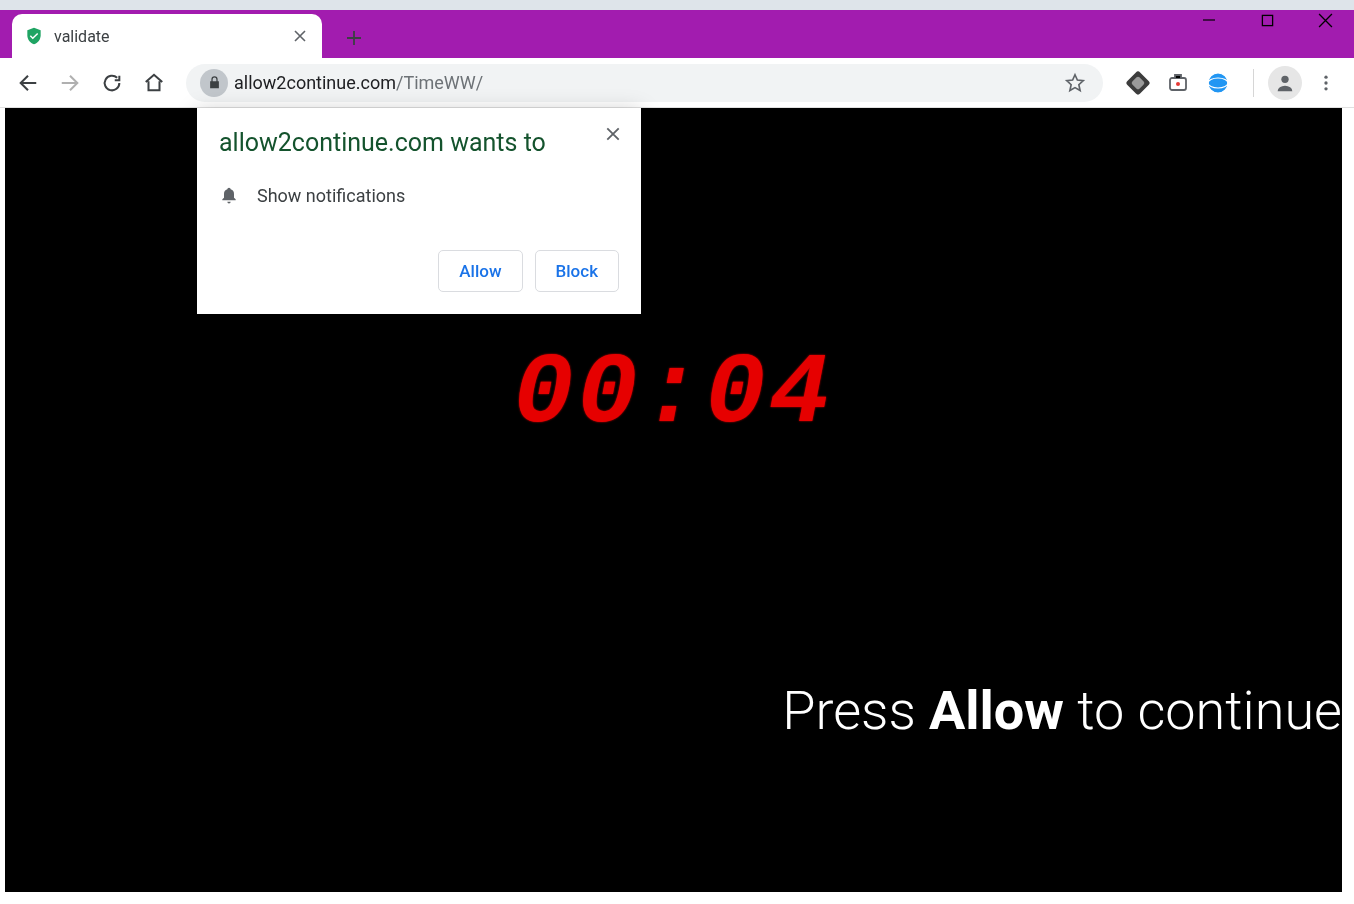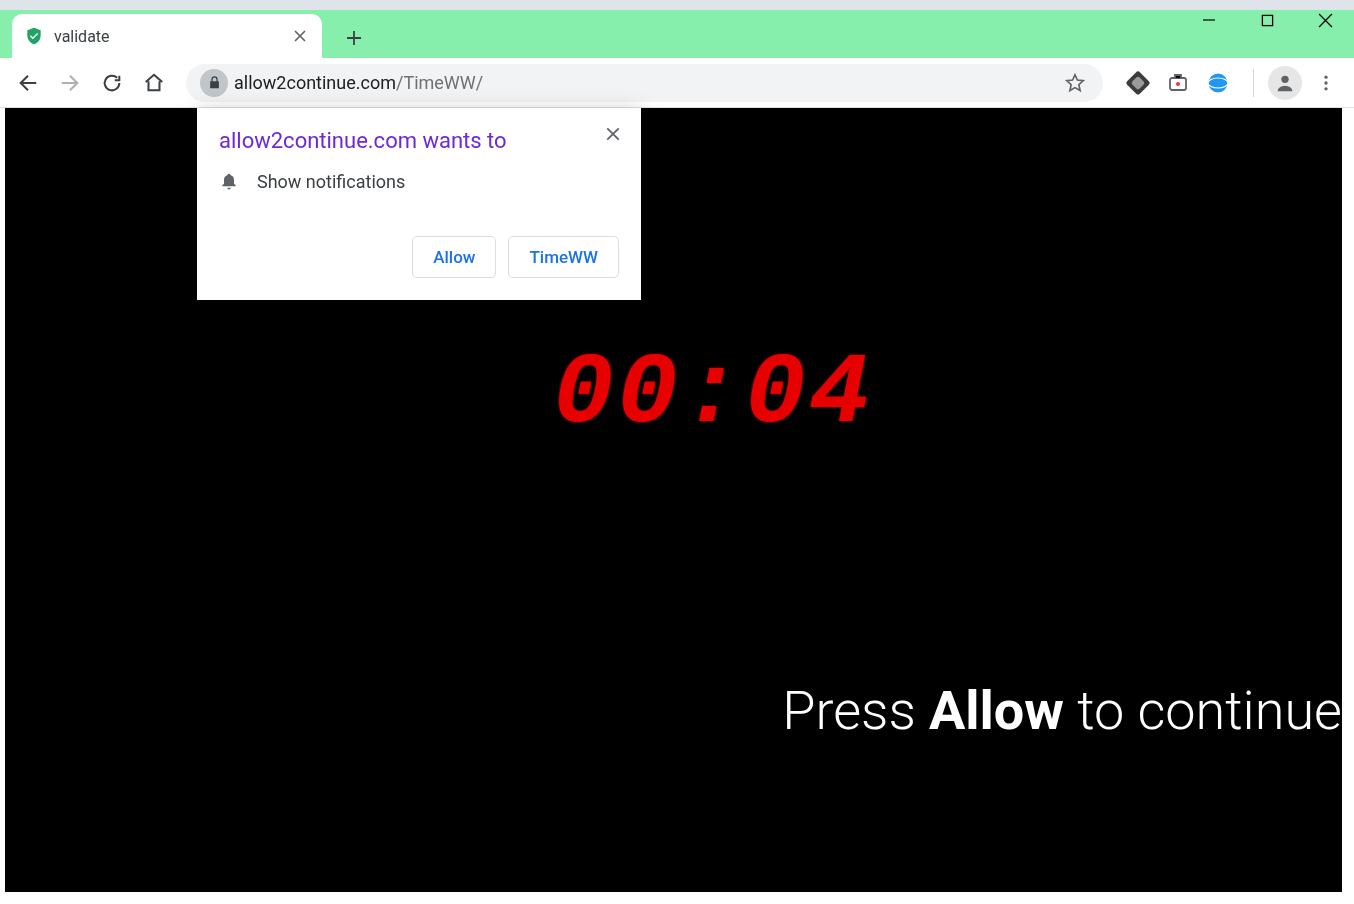--- a/index.html
+++ b/index.html
@@ -2,21 +2,21 @@
 <html><head>
 <meta charset="utf-8">
 <style>
 * { margin: 0; padding: 0; box-sizing: border-box; font-family: -apple-system, BlinkMacSystemFont, "Segoe UI", Roboto, sans-serif; }
 body { width: 1354px; height: 904px; background: #fff; overflow: hidden; position: relative; }
 
 
 .titlebar { height: 10px; background: #dee4ea; }
 
 
-.tab-strip { height: 48px; background: #86efac; display: flex; align-items: flex-end; padding-left: 12px; }
+.tab-strip { height: 48px; background: #a21caf; display: flex; align-items: flex-end; padding-left: 12px; }
 .tab { background: #fff; width: 310px; height: 44px; border-radius: 10px 10px 0 0; display: flex; align-items: center; padding: 0 12px; position: relative; }
 .tab-favicon { width: 20px; height: 20px; margin-right: 10px; display:flex; align-items:center; justify-content:center; }
 .tab-title { font-size: 16px; color: #3c4043; flex: 1; }
 .tab-close { width: 20px; height: 20px; display:flex; align-items:center; justify-content:center; cursor:pointer; color:#5f6368; }
 .new-tab { width: 40px; height: 40px; display:flex; align-items:center; justify-content:center; cursor:pointer; margin-left: 12px; }
 
 
 .window-controls { position:absolute; top:0; right:0; height:48px; display:flex; }
 .window-btn { width: 58px; height: 40px; display:flex; align-items:center; justify-content:center; cursor:pointer; }
 
@@ -31,27 +31,27 @@
 .url-path { color:#6d7276; }
 .star-btn { margin-left:auto; width:28px; height:28px; display:flex; align-items:center; justify-content:center; cursor:pointer; color:#5f6368; }
 .ext-icons { display:flex; gap:14px; align-items:center; padding: 0 8px; }
 .ext-icon { width:26px; height:26px; display:flex; align-items:center; justify-content:center; }
 .divider { width:1px; height:28px; background:#d6d6d6; margin:0 8px; }
 .avatar-btn { width:34px; height:34px; border-radius:50%; background:#e6e6e6; display:flex; align-items:center; justify-content:center; cursor:pointer; }
 .menu-btn { width:36px; height:36px; display:flex; align-items:center; justify-content:center; cursor:pointer; color:#5f6368; }
 
 
 .page { position:absolute; top:108px; left:5px; right:12px; bottom:12px; background:#000; }
-.countdown { position:absolute; top:230px; left:50%; transform:translateX(-50%); font-family: "DS-Digital", "Courier New", monospace; font-size:100px; color:#e60000; letter-spacing:4px; font-weight:bold; font-style:italic; text-shadow: 0 0 2px #e60000; margin-left: 40px; }
+.countdown { position:absolute; top:230px; left:50%; transform:translateX(-50%); font-family: "DS-Digital", "Courier New", monospace; font-size:100px; color:#e60000; letter-spacing:4px; font-weight:bold; font-style:italic; text-shadow: 0 0 2px #e60000; }
 .press-msg { position:absolute; bottom:150px; left:0; right:0; text-align:right; color:#fff; font-size:54px; font-weight:300; letter-spacing:0px; }
 .press-msg .bold { font-weight:700; }
 
 
 .perm-popup { position:absolute; top:108px; left:197px; width:444px; background:#fff; box-shadow: 0 4px 20px rgba(0,0,0,0.25); padding: 20px 22px 22px 22px; z-index:100; }
-.perm-title { font-size:22px; color:#6d28d9; margin-bottom:18px; }
+.perm-title { font-size:25px; color:#14532d; margin-bottom:28px; }
 .perm-row { display:flex; align-items:center; gap:18px; margin-bottom:44px; }
 .perm-row-text { font-size:18px; color:#3c4043; }
 .perm-close { position:absolute; top:14px; right:16px; cursor:pointer; color:#5f6368; width:24px; height:24px; display:flex; align-items:center; justify-content:center; }
 .perm-actions { display:flex; justify-content:flex-end; gap:12px; }
 .perm-btn { border:1px solid #dadce0; background:#fff; color:#1a73e8; font-size:17px; padding:10px 20px; border-radius:5px; cursor:pointer; font-weight:500; }
 
 svg { display:block; }
 </style>
 </head>
 <body>
@@ -189,15 +189,15 @@
   <div class="perm-row">
     <span>
       <svg width="20" height="20" viewBox="0 0 24 24">
           <path fill="#5f6368" d="M12 2 a2 2 0 0 1 2 2 a6 6 0 0 1 4 6 v4 l2 2 v1 H4 v-1 l2 -2 v-4 a6 6 0 0 1 4 -6 a2 2 0 0 1 2 -2 Z M10 19 h4 a2 2 0 0 1 -4 0 Z"></path>
         </svg>
     </span>
     <span class="perm-row-text">Show notifications</span>
   </div>
   <div class="perm-actions">
     <button class="perm-btn">Allow</button>
-    <button class="perm-btn">TimeWW</button>
+    <button class="perm-btn">Block</button>
   </div>
 </div>
 
 </body></html>

